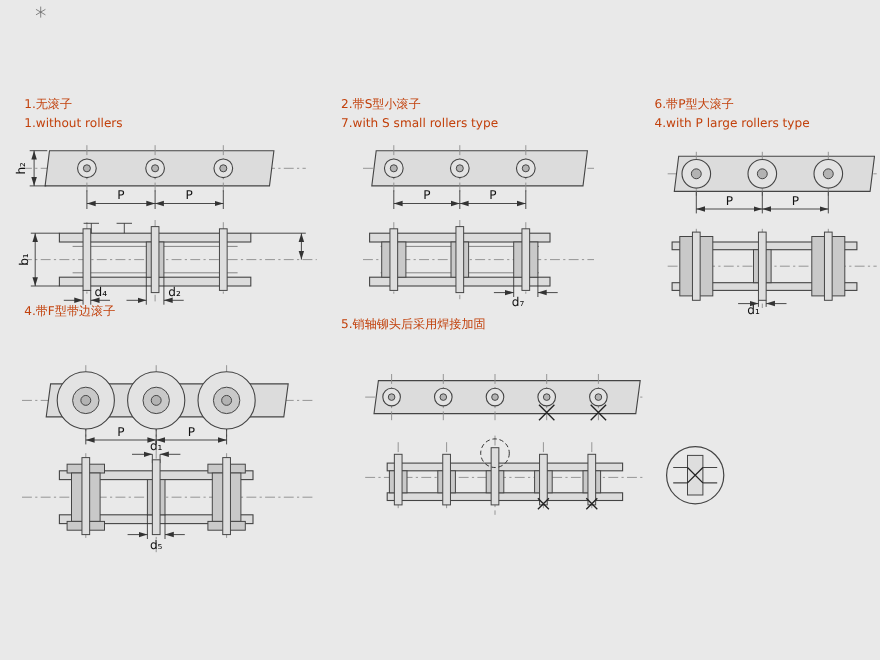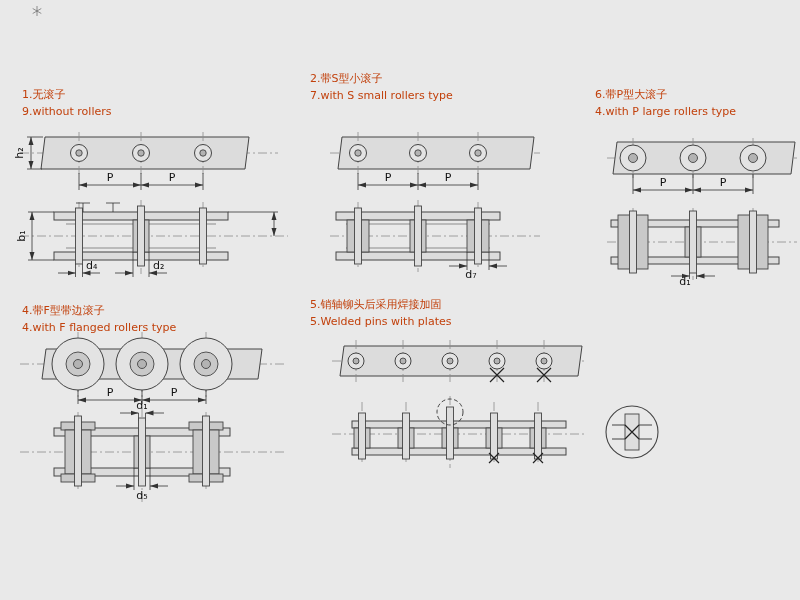--- a/index.html
+++ b/index.html
@@ -39,37 +39,35 @@
 </svg>
 
 <svg class="abs" style="left:31px;top:5px" width="12" height="12">
   <g>
     <path class="thin" d="M6,1 V11 M1.7,3.5 L10.3,8.5 M1.7,8.5 L10.3,3.5"></path>
   </g>
 </svg>
 
 <div class="title" style="left:22px;top:86px">
   <div>1.无滚子</div>
-  <div>9.without rollers</div>
+  <div>1.without rollers</div>
 </div>
-<div class="title" style="left:310px;top:70px">
+<div class="title" style="left:310px;top:86px">
   <div>2.带S型小滚子</div>
   <div>7.with S small rollers type</div>
 </div>
 <div class="title" style="left:595px;top:86px">
   <div>6.带P型大滚子</div>
   <div>4.with P large rollers type</div>
 </div>
-<div class="title" style="left:22px;top:302px">
+<div class="title" style="left:22px;top:274px">
   <div>4.带F型带边滚子</div>
-  <div>4.with F flanged rollers type</div>
 </div>
-<div class="title" style="left:310px;top:296px">
+<div class="title" style="left:310px;top:286px">
   <div>5.销轴铆头后采用焊接加固</div>
-  <div>5.Welded pins with plates</div>
 </div>
 
 <svg class="abs" style="left:18px;top:126px" width="265" height="72">
   <g>
       <path class="cl" d="M2,27 H260"></path>
     </g>
   <polygon class="band" points="27,11 231,11 227,43 23,43"></polygon>
   <g>
     <path class="cl" d="M61,6 V48"></path>
       <circle class="pinfill" cx="61" cy="27" r="8.5"></circle>

